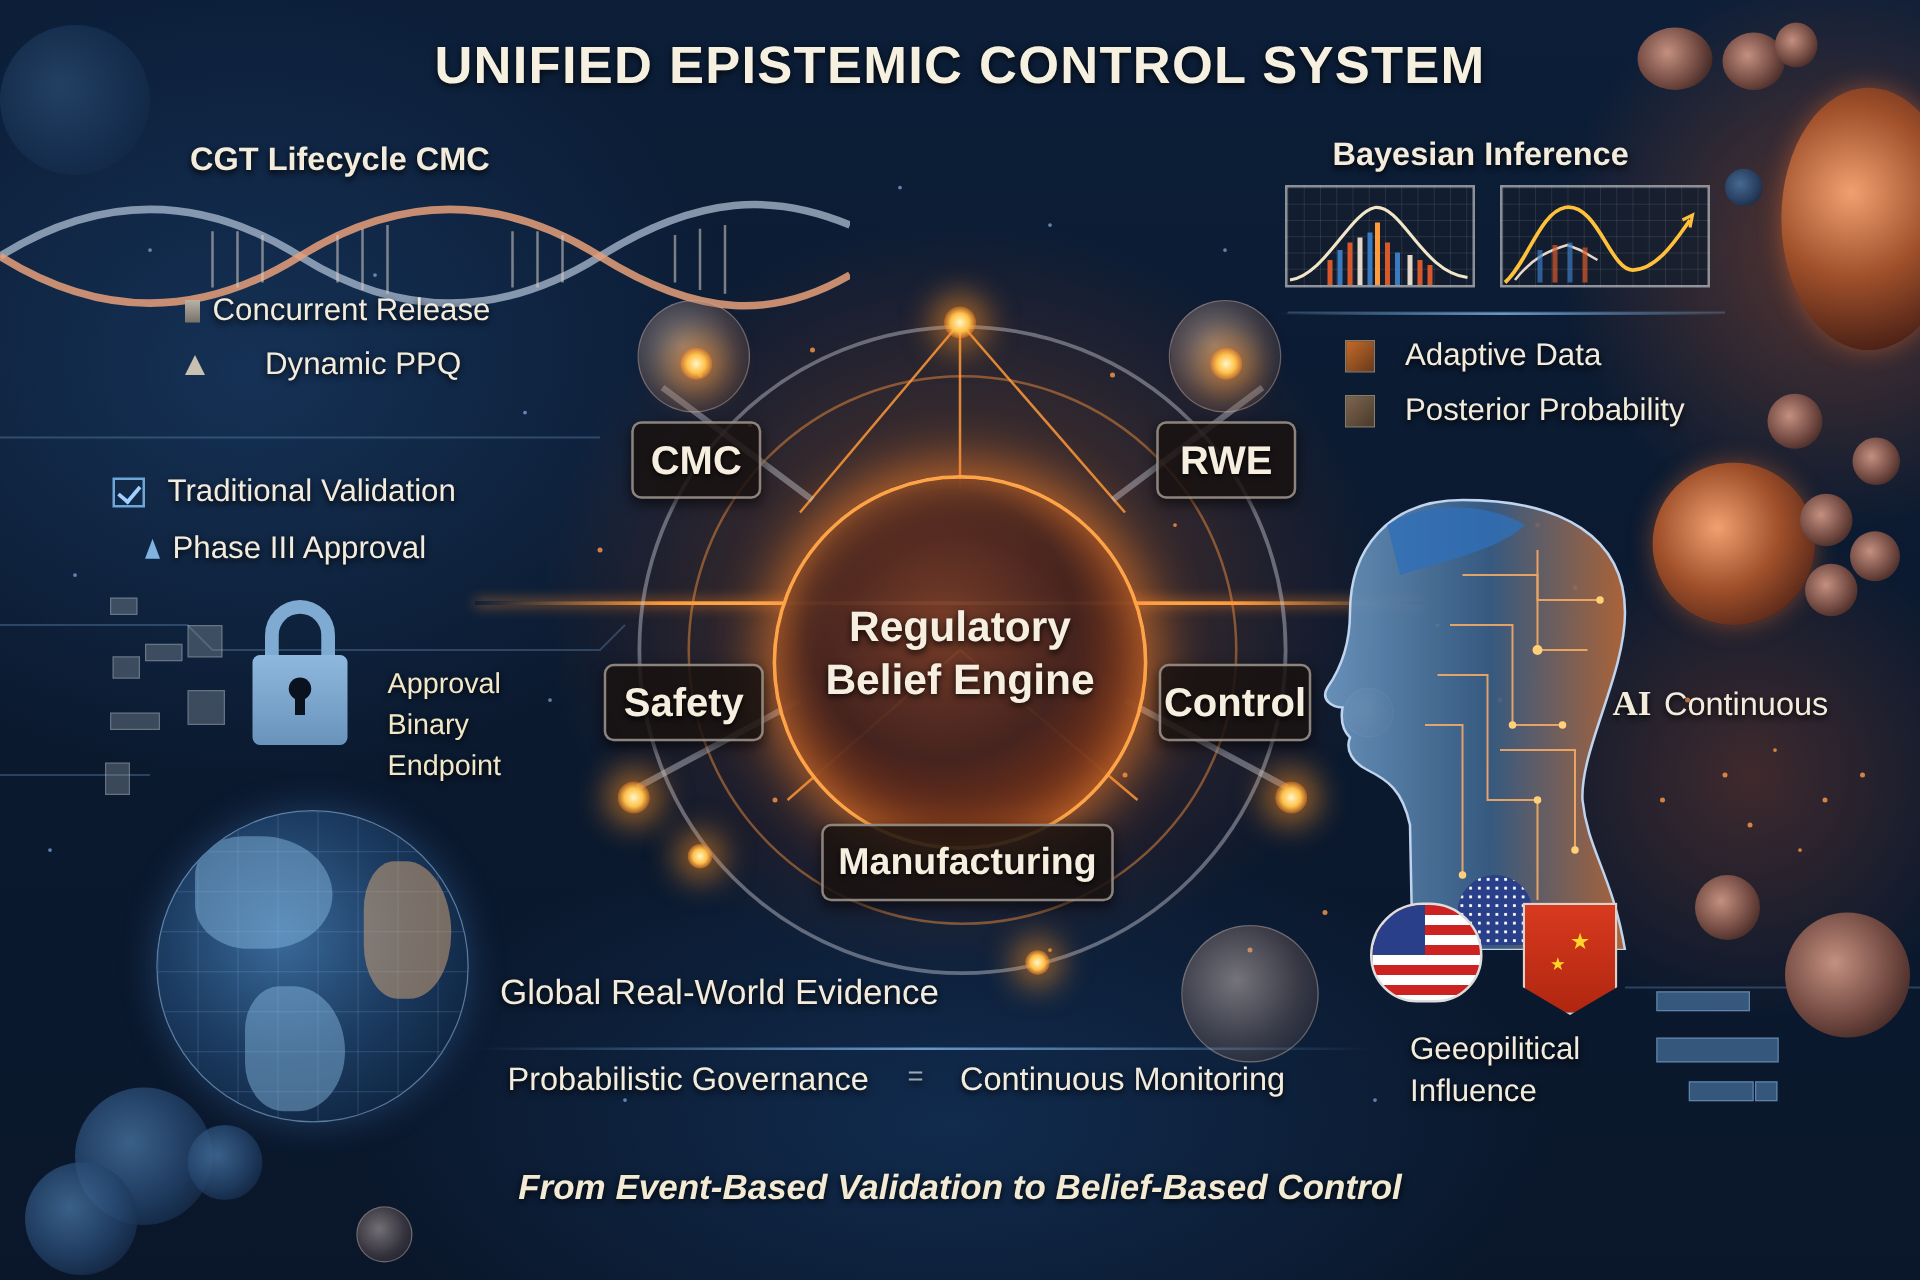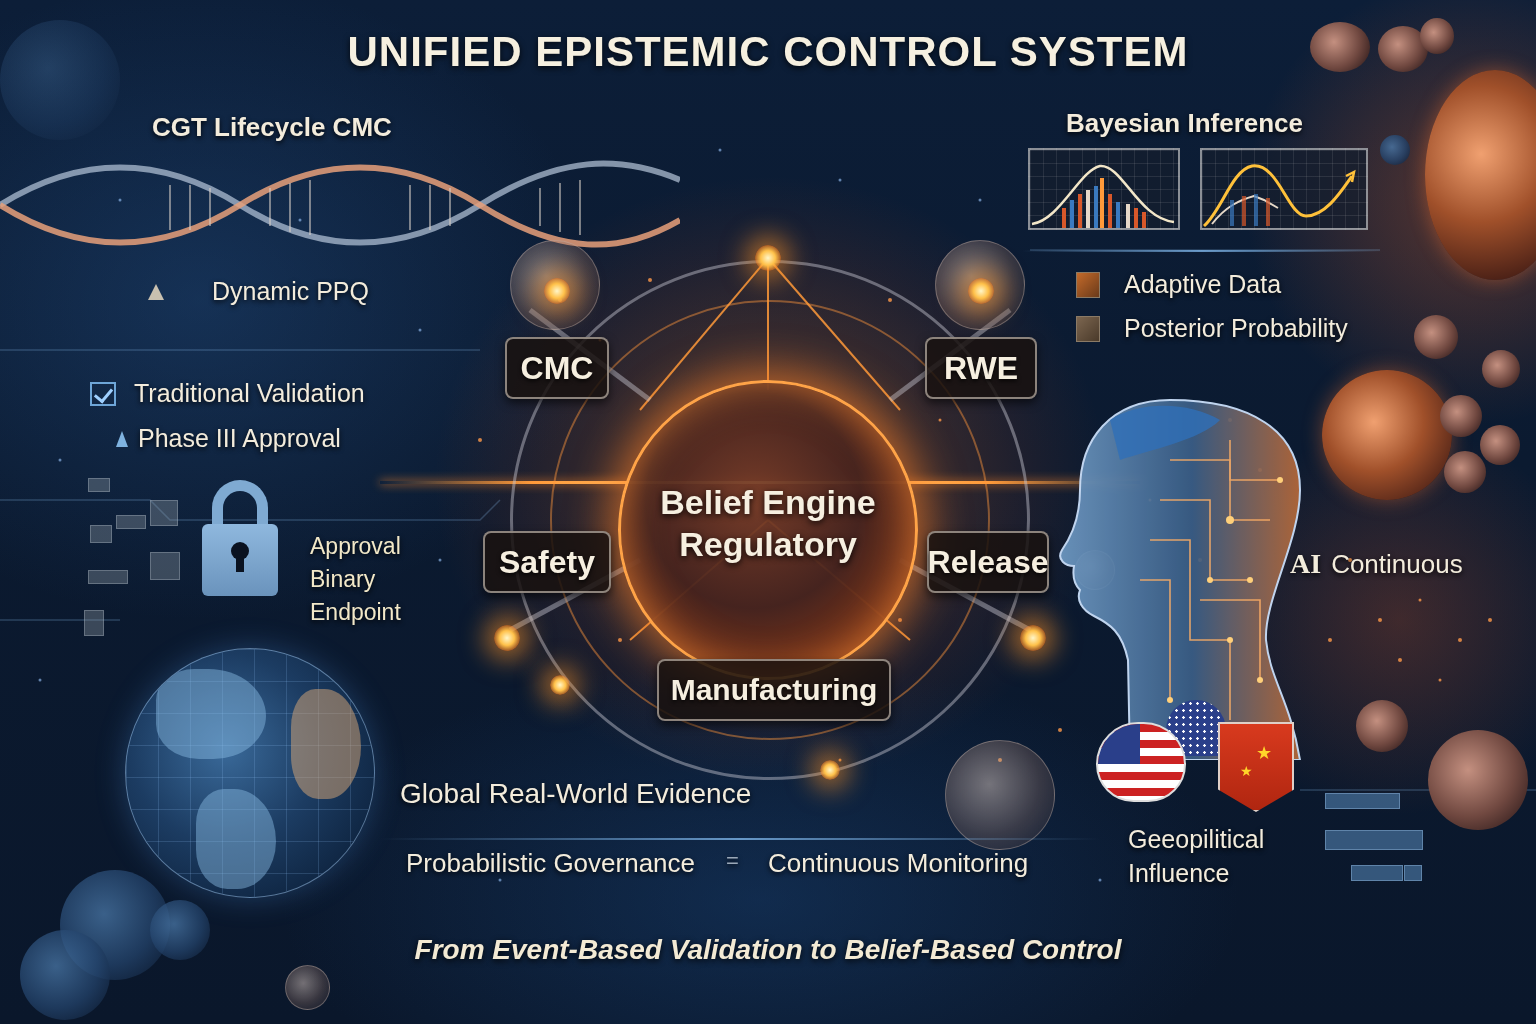--- a/index.html
+++ b/index.html
@@ -179,20 +179,24 @@
       <line x1="410" y1="35" x2="410" y2="80"></line>
         <line x1="430" y1="35" x2="430" y2="80"></line>
         <line x1="450" y1="38" x2="450" y2="76"></line>
       <line x1="540" y1="38" x2="540" y2="76"></line>
         <line x1="560" y1="33" x2="560" y2="82"></line>
         <line x1="580" y1="30" x2="580" y2="85"></line>
     </g>
   </svg>
 
   <div class="label h-left" style="left:152px; top:112px;">CGT Lifecycle CMC</div>
+  <div class="label item" style="left:148px; top:234px;">
+    <span class="bullet"></span>
+    <span>Concurrent Release</span>
+  </div>
   <div class="label item" style="left:148px; top:277px;gap:48px;">
     <span class="bullet tri"></span>
     <span>Dynamic PPQ</span>
   </div>
 
   <div class="label item" style="left:90px; top:379px;">
     <span class="checkbox"></span>
     <span style="margin-left:8px;">Traditional Validation</span>
   </div>
   <div class="label item" style="left:116px; top:424px;">
@@ -248,37 +252,37 @@
         <line x1="60" y1="90" x2="180" y2="180"></line>
         <line x1="540" y1="90" x2="420" y2="180"></line>
         <line x1="40" y1="410" x2="170" y2="340"></line>
         <line x1="560" y1="410" x2="430" y2="340"></line>
       </g>
     </svg>
     <div class="cell glass" style="left:40px; top:20px; width:90px; height:90px;"></div>
     <div class="cell glass" style="left:465px; top:20px; width:90px; height:90px;"></div>
     <div class="orb">
       <div class="orb-title">
+        <div>Regulatory</div>
         <div>Belief Engine</div>
-        <div>Regulatory</div>
       </div>
     </div>
     <div class="node" style="left:285px; top:25px;"></div>
     <div class="node" style="left:74px; top:58px;"></div>
     <div class="node" style="left:498px; top:58px;"></div>
     <div class="node" style="left:24px; top:405px;"></div>
     <div class="node" style="left:550px; top:405px;"></div>
     <div class="node" style="left:80px; top:455px; width:20px; height:20px;"></div>
     <div class="node" style="left:350px; top:540px; width:20px; height:20px;"></div>
   </div>
 
   <div class="pill" style="left:505px; top:337px; width:104px; height:62px;">CMC</div>
   <div class="pill" style="left:483px; top:531px; width:128px; height:62px;">Safety</div>
   <div class="pill" style="left:925px; top:337px; width:112px; height:62px;">RWE</div>
-  <div class="pill" style="left:927px; top:531px; width:122px; height:62px;">Release</div>
+  <div class="pill" style="left:927px; top:531px; width:122px; height:62px;">Control</div>
   <div class="pill" style="left:657px; top:659px; width:234px; height:62px; font-size:30px;text-align:center;">Manufacturing</div>
 
   <div class="label h-left" style="left:1066px; top:108px;">Bayesian Inference</div>
 
   <div class="chart" style="left:1028px;">
     <svg width="152" height="82" viewBox="0 0 152 82">
       <g>
         <rect x="32" y="58" width="4" height="20" fill="#d8582a"></rect>
           <rect x="40" y="50" width="4" height="28" fill="#3a7ac0"></rect>
         <rect x="48" y="44" width="4" height="34" fill="#d8582a"></rect>

